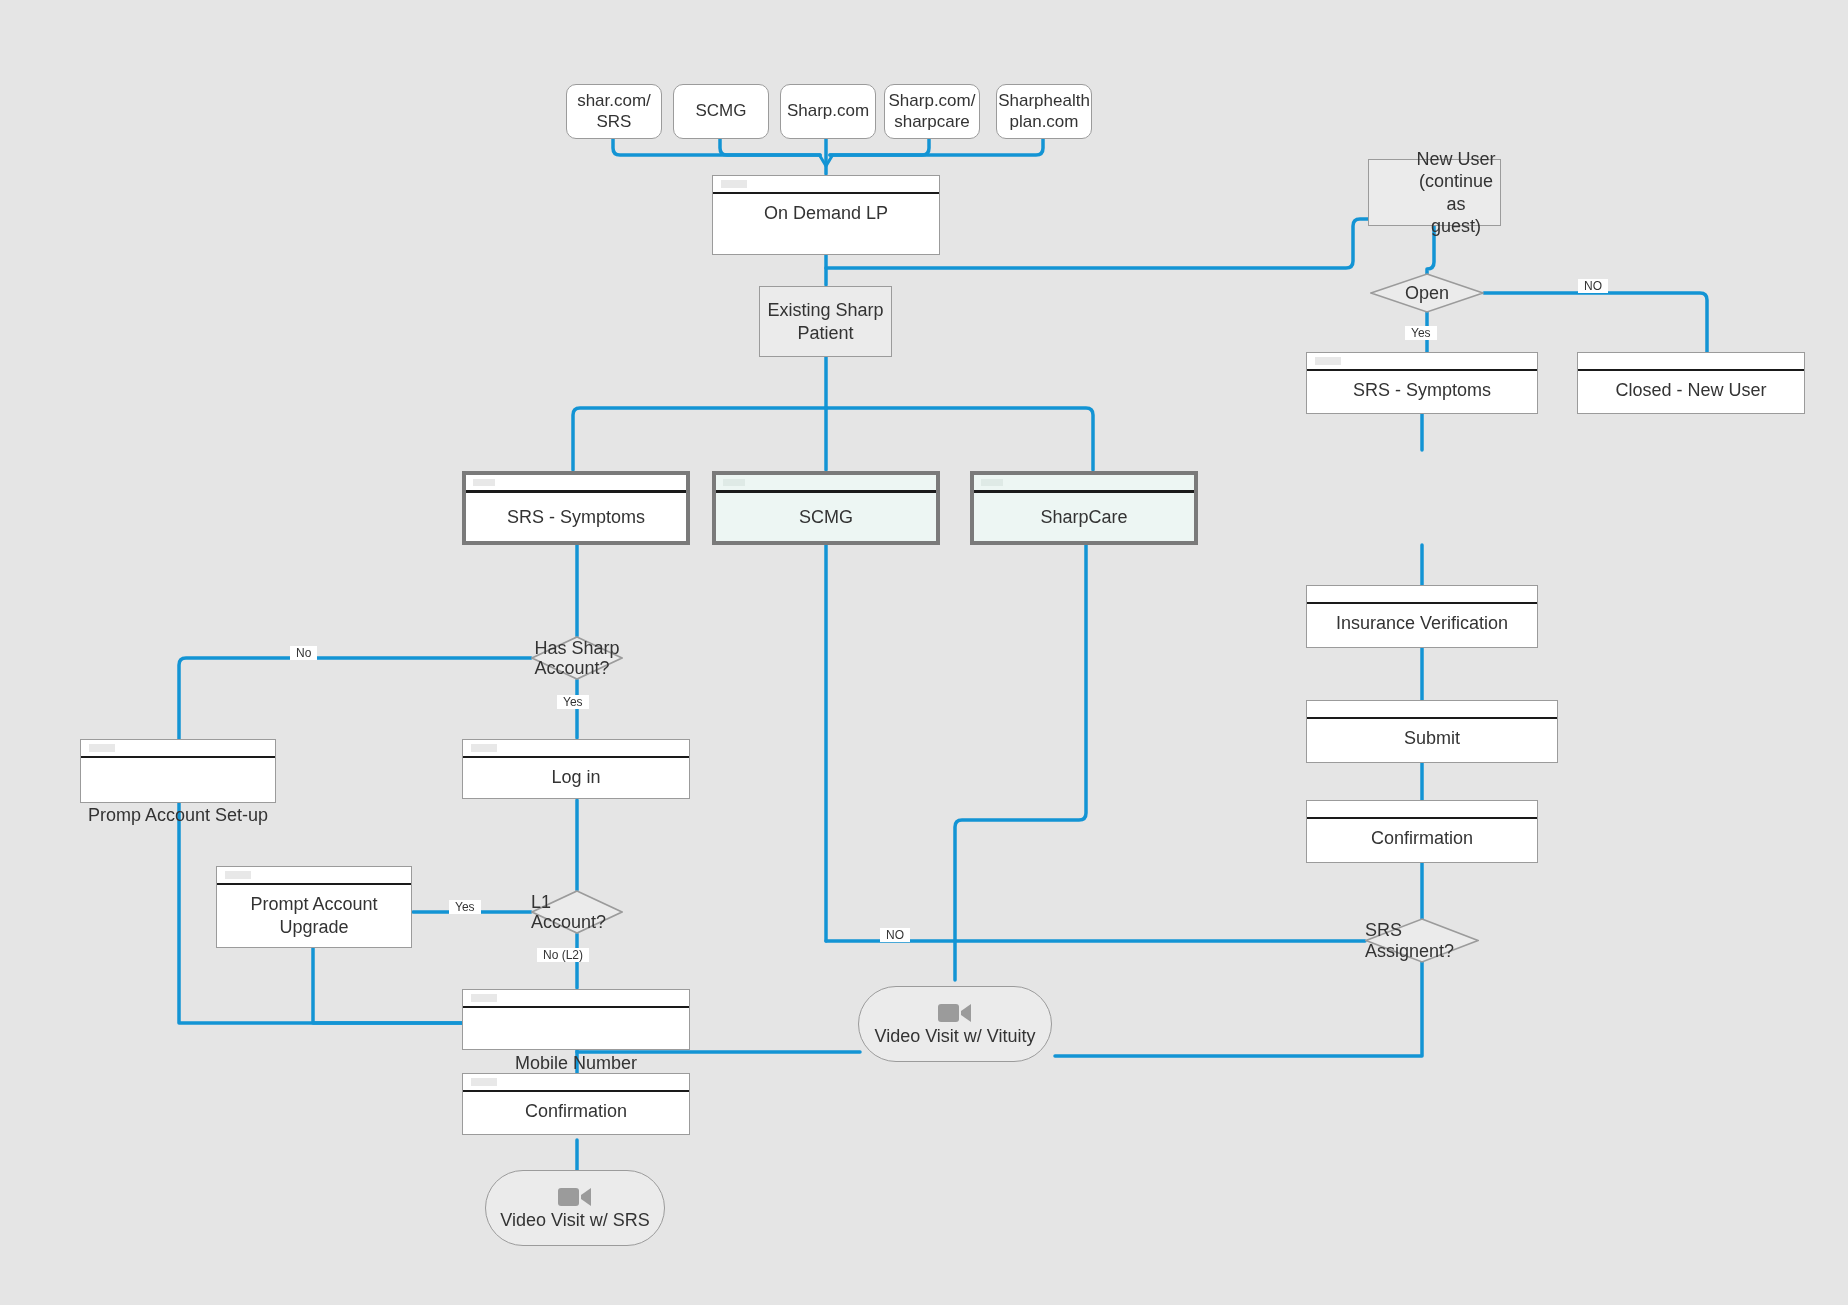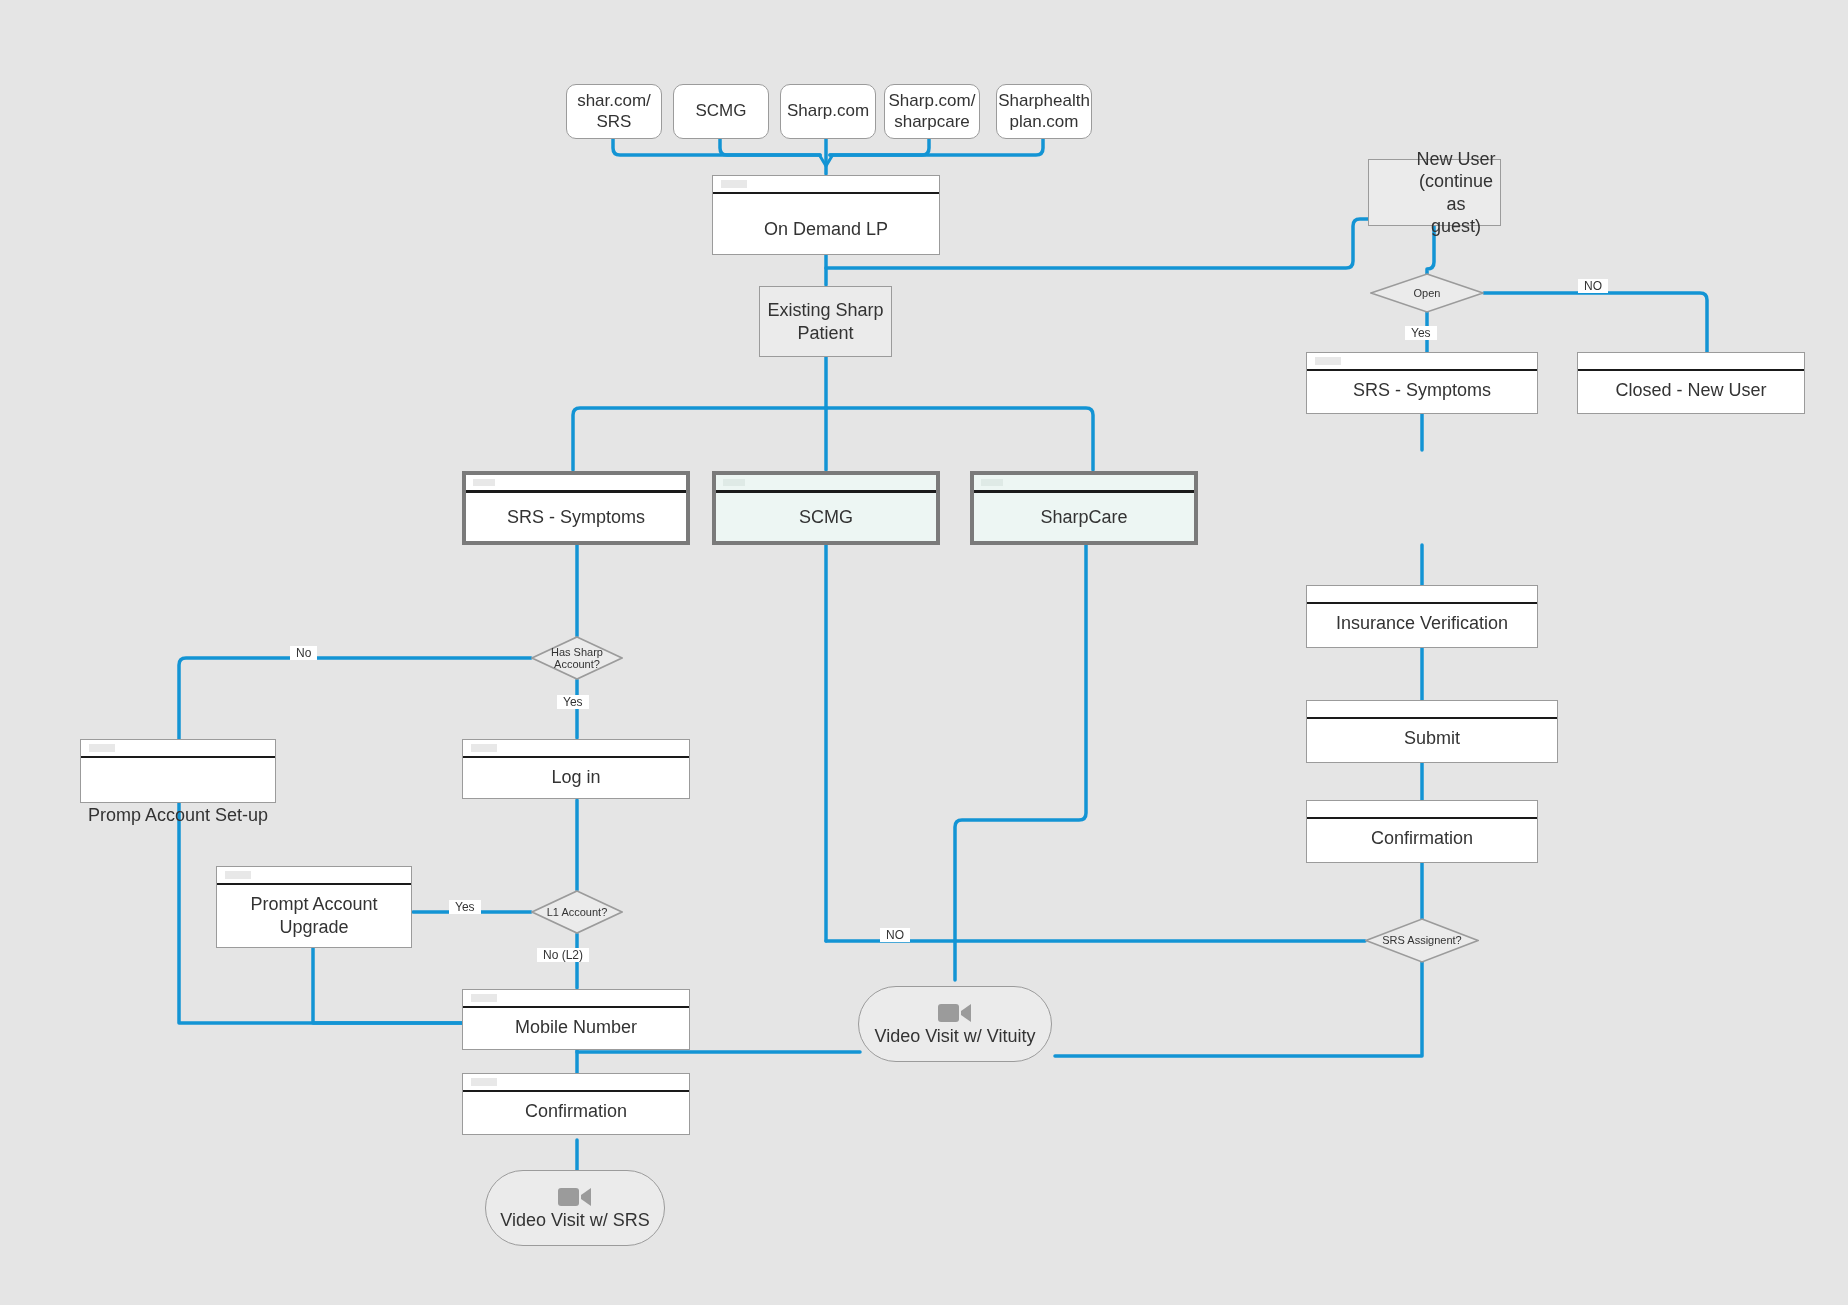--- a/index.html
+++ b/index.html
@@ -133,22 +133,21 @@
     display: flex;
     align-items: center;
     justify-content: center;
   }
   .diamond .dshape {
     position: absolute;
     left: 0; top: 0; right: 0; bottom: 0;
   }
   .diamond .dlabel {
     position: relative;
-    text-align: center;
-    font-size: 11px;
+    font-size: 18px;
     line-height: 1.12;
     color: #333333;
     z-index: 2;
     white-space: pre-line;
   }
 
   
   .terminator {
     border: 1px solid #9b9b9b;
     border-radius: 38px;
@@ -255,21 +254,21 @@
   </div>
   <div class="node entry" style="left:884px; top:84px; width:96px; height:55px;">
     <span style="white-space:pre-line">Sharp.com/
 sharpcare</span>
   </div>
   <div class="node entry" style="left:996px; top:84px; width:96px; height:55px;">
     <span style="white-space:pre-line">Sharphealth
 plan.com</span>
   </div>
 
-  <div class="node win" style="left:712px; top:175px; width:228px; height:80px;gap:16px;">
+  <div class="node win" style="left:712px; top:175px; width:228px; height:80px;">
     <div class="titlebar">
       <span class="tab"></span>
     </div>
     <div class="winbody" style="white-space:pre-line">On Demand LP</div>
   </div>
 
   <div class="node gbox" style="left:759px; top:286px; width:133px; height:71px;">
     <span style="white-space:pre-line">Existing Sharp
 Patient</span>
   </div>
@@ -389,21 +388,21 @@
   <div class="edgelabel" style="left:537px; top:948px;">No (L2)</div>
 
   <div class="node win" style="left:216px; top:866px; width:196px; height:82px;">
     <div class="titlebar">
       <span class="tab"></span>
     </div>
     <div class="winbody" style="white-space:pre-line">Prompt Account
 Upgrade</div>
   </div>
 
-  <div class="node win" style="left:462px; top:989px; width:228px; height:61px;">
+  <div class="node win" style="left:462px; top:989px; width:228px; height:61px;gap:36px;">
     <div class="titlebar">
       <span class="tab"></span>
     </div>
     <div class="winbody">Mobile Number</div>
   </div>
 
   <div class="node win" style="left:462px; top:1073px; width:228px; height:62px;">
     <div class="titlebar">
       <span class="tab"></span>
     </div>

